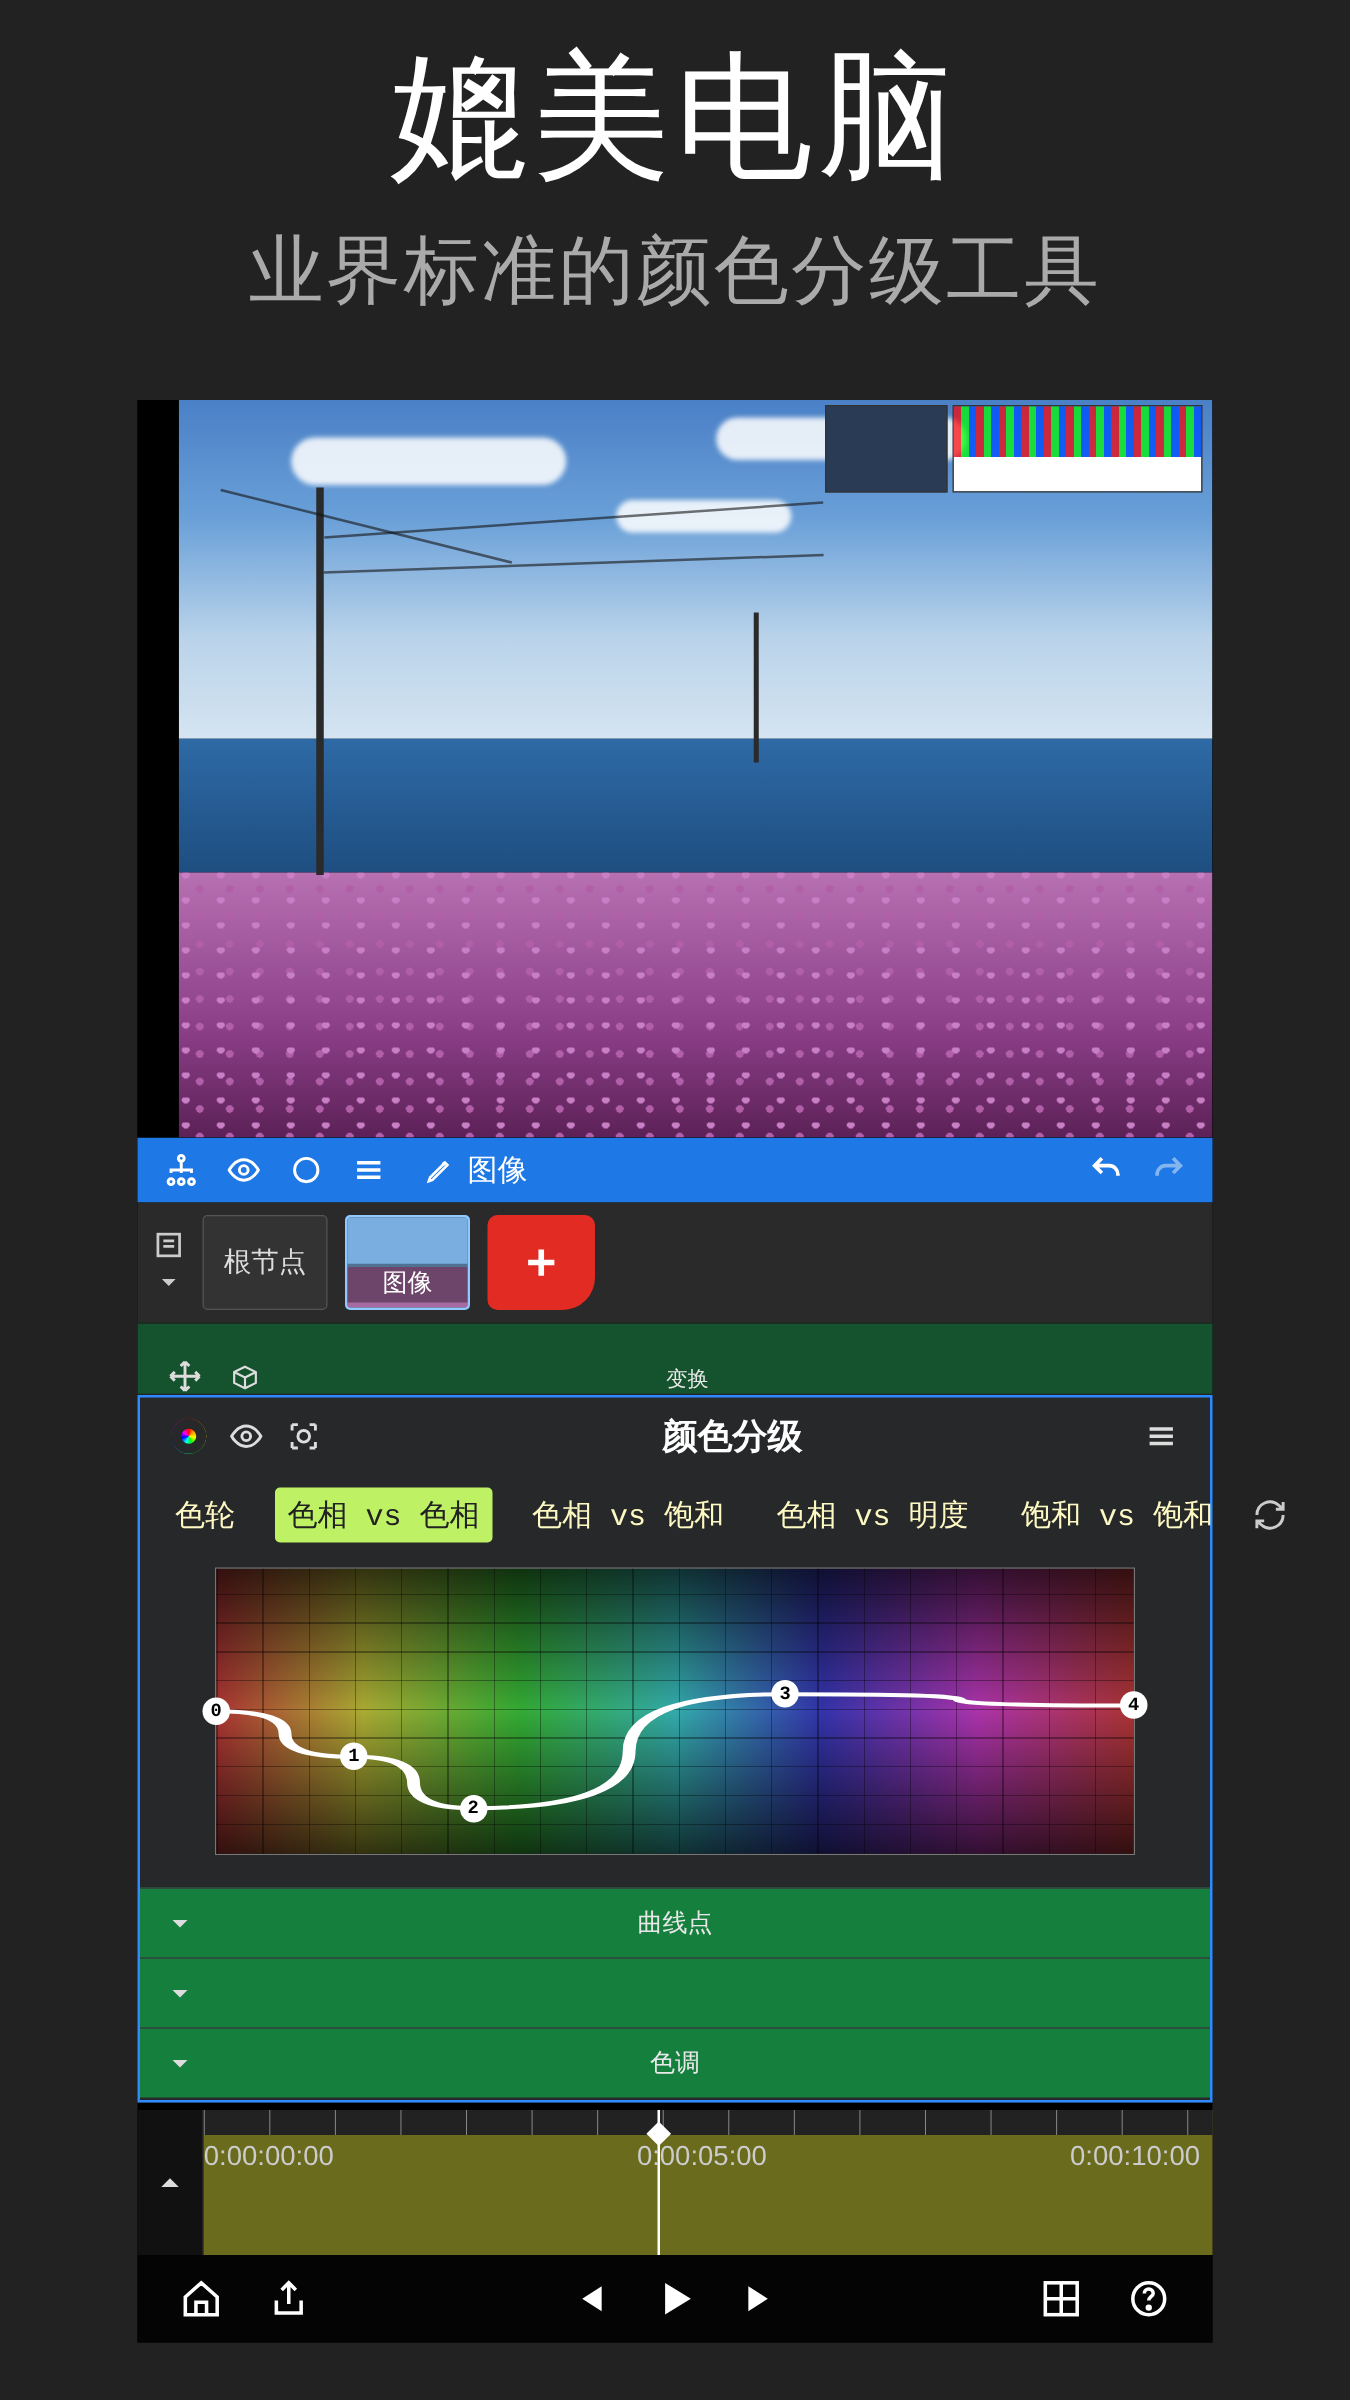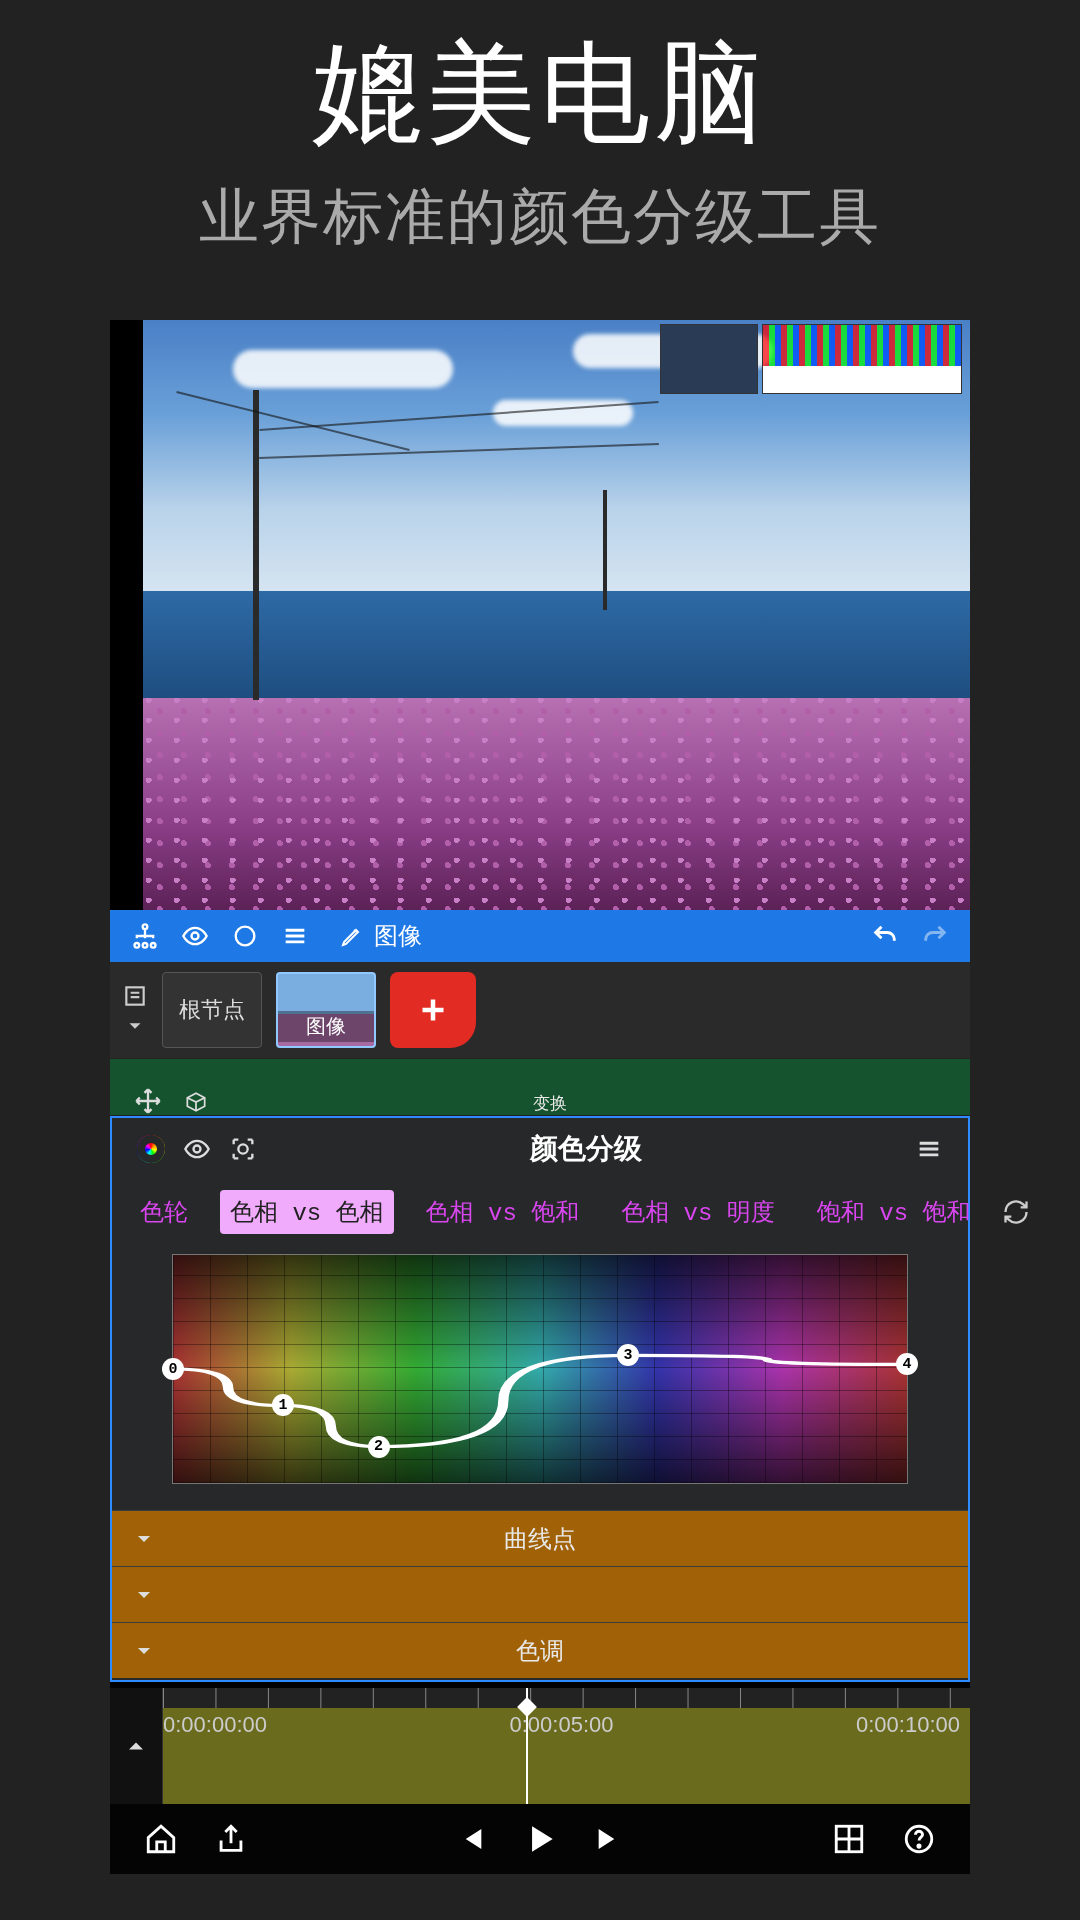--- a/index.html
+++ b/index.html
@@ -135,23 +135,23 @@
     width:28px; height:28px; border-radius:50%;
     background: conic-gradient(red,orange,yellow,lime,cyan,blue,magenta,red);
     box-shadow: inset 0 0 0 8px #262829;
   }
   
   .mode-row {
     display:flex; align-items:center; gap:22px;
     padding:10px 18px;
   }
   .mode-row .mode {
-    font-size:24px; color:#d946ef; white-space:nowrap; padding:6px 10px; border-radius:4px;
-  }
-  .mode-row .mode.active { background:#f0abfc; color:#222;}
+    font-size:24px; color:#fef9c3; white-space:nowrap; padding:6px 10px; border-radius:4px;
+  }
+  .mode-row .mode.active { background:#bef264; color:#222;}
   .mode-row .refresh { margin-left:auto; color:#ccc;}
   
   .curve-wrap { padding:10px 60px 26px;}
   .curve {
     position:relative; width:100%; height:230px;
     border:1px solid #777;
     background:
       linear-gradient(to right,
         #a33 0%, #aa3 16%, #3a3 33%, #3aa 50%, #33a 66%, #a3a 83%, #a33 100%);
   }
@@ -165,22 +165,22 @@
   .curve svg{position:absolute; inset:0; width:100%; height:100%;}
   .cp {
     position:absolute; width:22px; height:22px; border-radius:50%;
     background:#fff; color:#000; font-size:15px; font-weight:700;
     display:flex; align-items:center; justify-content:center;
     transform:translate(-50%,-50%);
   }
   
   .sect {
     display:flex; align-items:center; height:56px;
-    border-top:1px solid #3a3c3e; background:#a16207;
-    padding:0 20px; font-size:24px; color:#e8e8e8;
+    border-top:1px solid #3a3c3e; background:#15803d;
+    padding:0 20px; font-size:20px; color:#e8e8e8;
   }
   .sect .chev { width:40px;}
   .sect .lbl { flex:1; text-align:center;}
   
   .timeline {
     position:relative; height:116px; background:#111; margin-top:6px;
     display:flex; align-items:stretch;
   }
   .timeline .collapse {
     width:52px; display:flex; align-items:center; justify-content:center;

